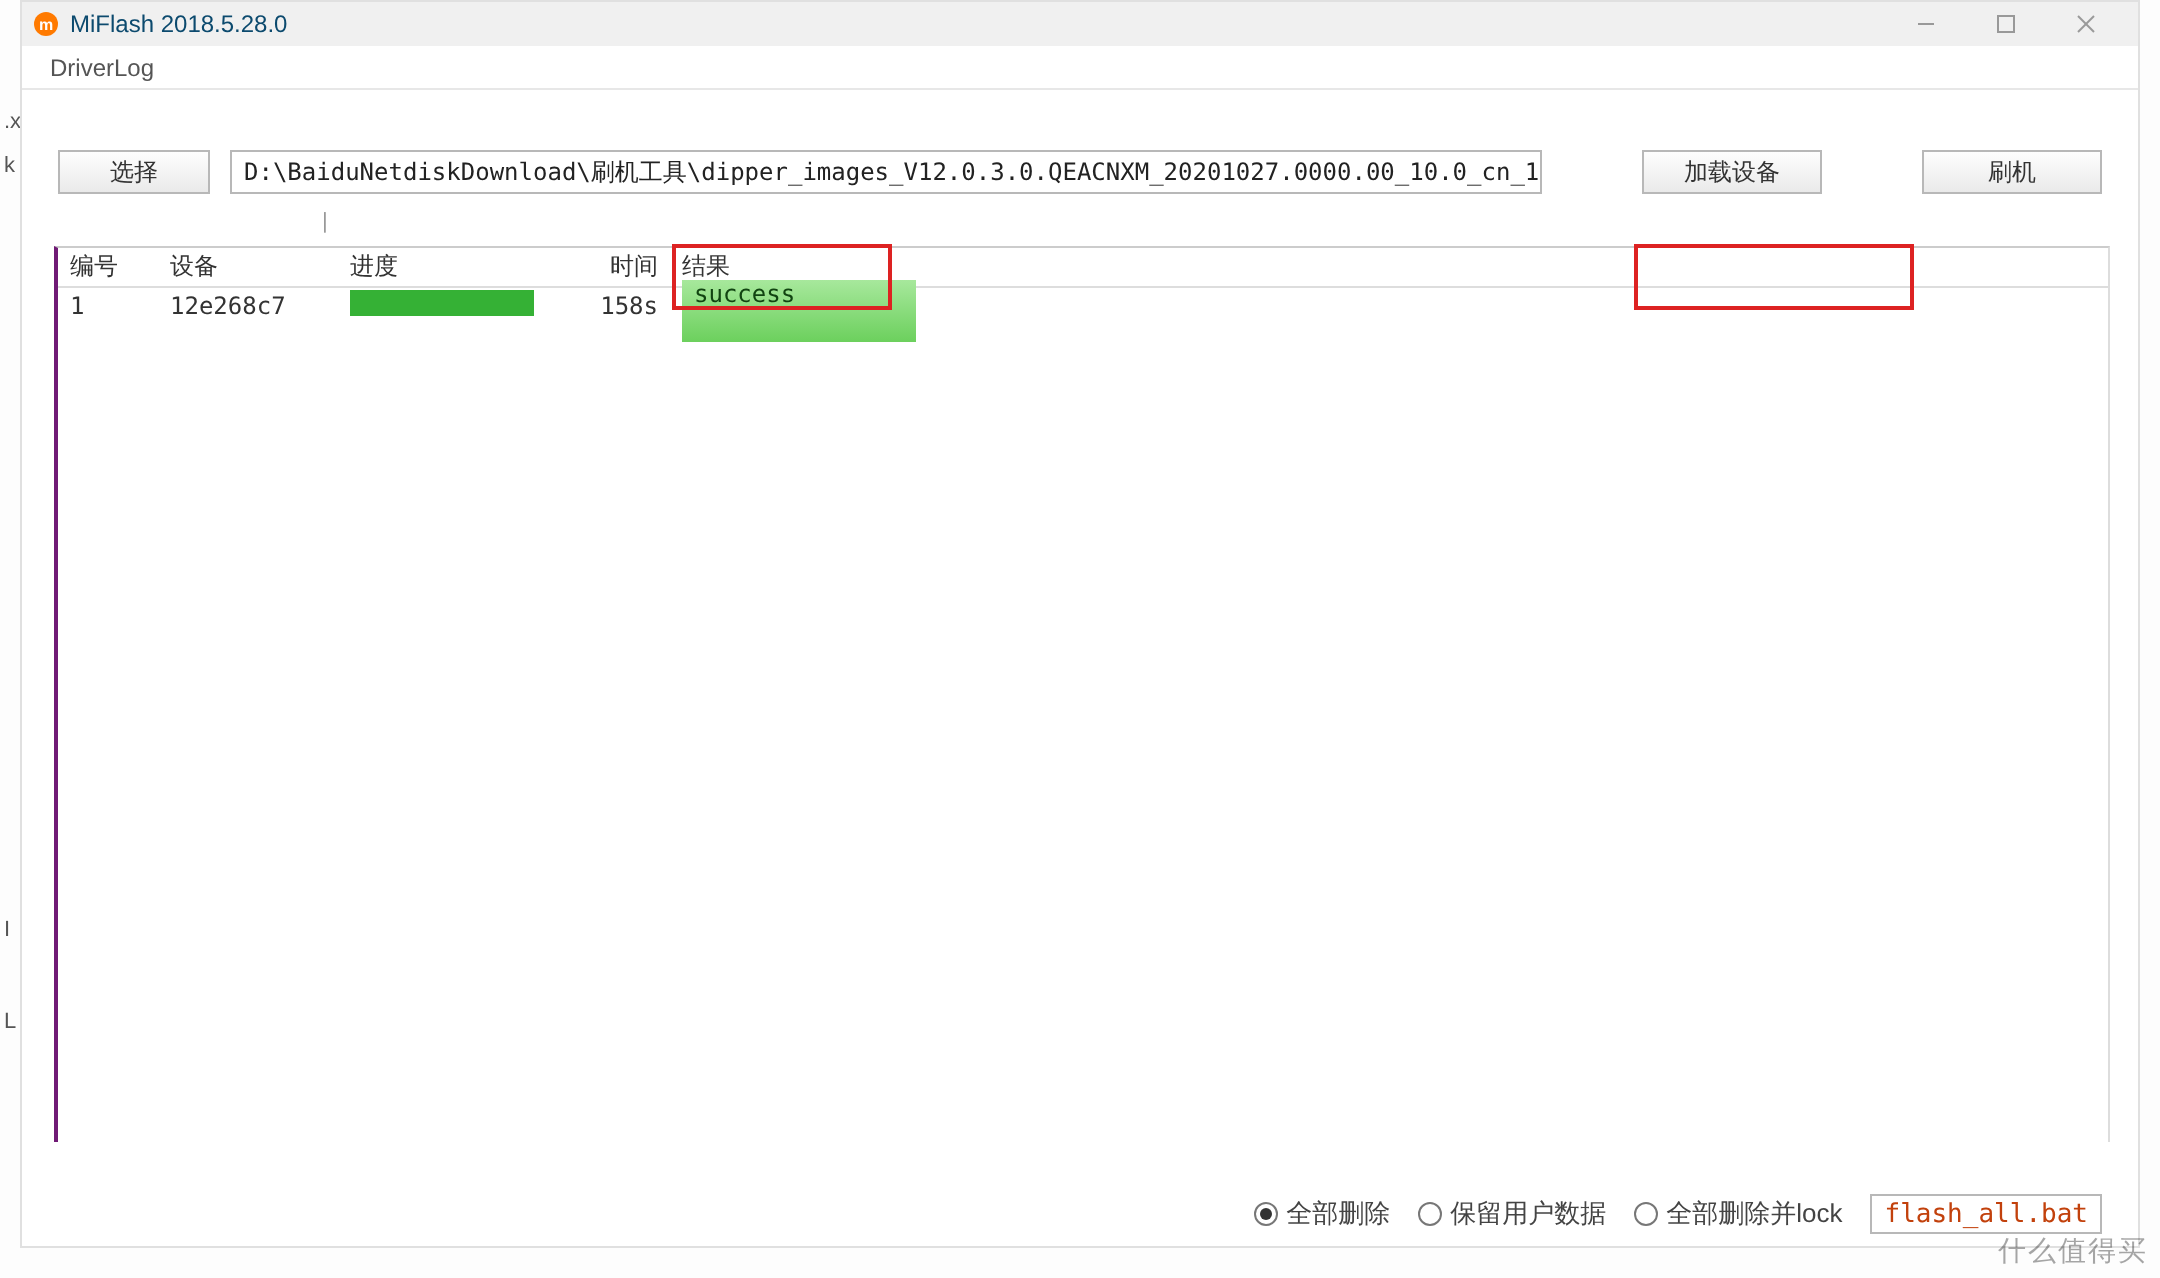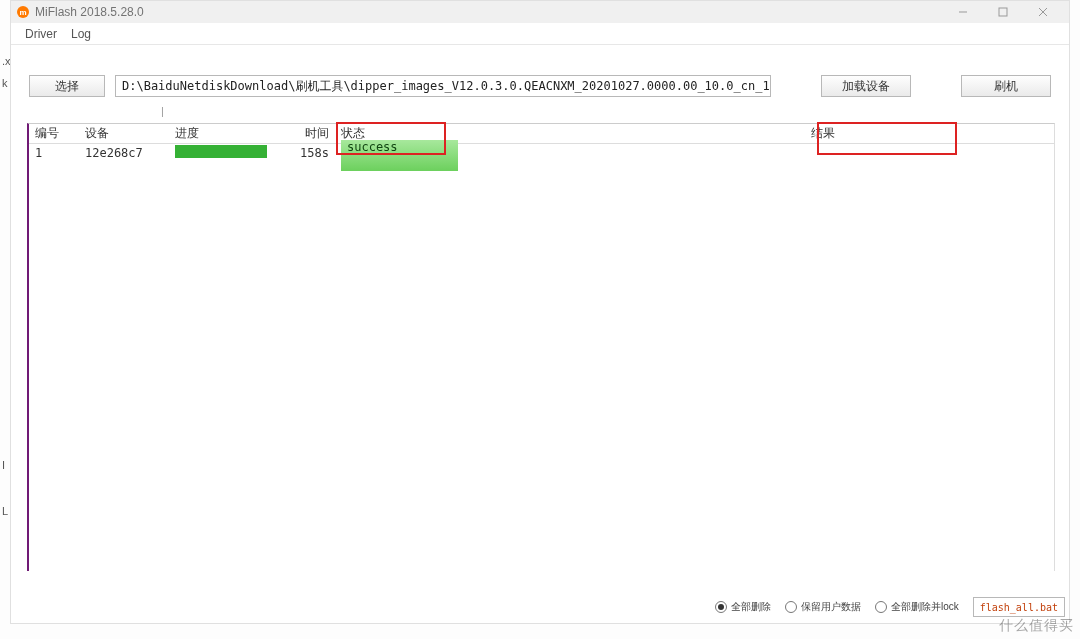--- a/index.html
+++ b/index.html
@@ -30,39 +30,38 @@
     gap: 6px;
   }
   .titlebar .appicon {
     width: 12px; height: 12px;
     border-radius: 50%;
     background: #ff7a00;
     display: inline-flex;
     align-items: center; justify-content: center;
     color: #fff; font-size: 8px; font-weight: bold;
   }
-  .titlebar .title { color: #737373; font-size: 12px; }
+  .titlebar .title { color: #0c4a6e; font-size: 12px; }
   .winbtns {
     margin-left: auto;
     display: flex;
     align-items: center;
   }
   .winbtn {
     width: 40px; height: 22px;
     display: inline-flex;
     align-items: center; justify-content: center;
     color: #999; cursor: pointer;
   }
   .winbtn svg { stroke: #999; stroke-width: 1; fill: none; }
   
   .menubar {
     height: 22px;
     display: flex;
     align-items: center;
-    gap: 14px;
     padding: 0 14px;
     border-bottom: 1px solid #e7e7e7;
     font-size: 12px;
     color: #555;
   }
   .menubar .menuitem { cursor: default; }
   
   .actionrow {
     padding: 30px 18px 8px 18px;
     display: flex;
@@ -172,25 +171,25 @@
     border: 2px solid #d22;
     height: 33px;
     width: 140px;
     pointer-events: none;
   }
   
 
   
   .footer {
     position: absolute;
-    right: 4px; bottom: 6px;
+    right: 18px; bottom: 6px;
     display: flex;
     align-items: center;
     gap: 14px;
-    font-size: 10px;
+    font-size: 13px;
     color: #444;
   }
   .radio {
     display: inline-flex;
     align-items: center;
     gap: 4px;
     cursor: pointer;
   }
   .radio .dot {
     width: 12px; height: 12px;
@@ -289,21 +288,20 @@
   <div class="tablewrap">
 
     <div class="status-th-overlay"></div>
     <div class="result-th-overlay"></div>
 
     <div class="thead">
       <span class="th c-id">编号</span>
       <span class="th c-dev">设备</span>
       <span class="th c-prog">进度</span>
       <span class="th c-time">时间</span>
-      <span class="th c-status">状态</span>
       <span class="th c-result">结果</span>
     </div>
 
     <div class="trow">
       <span class="td c-id">1</span>
       <span class="td c-dev">12e268c7</span>
       <span class="td c-prog">
         <span class="progbar"></span>
       </span>
       <span class="td c-time">158s</span>

